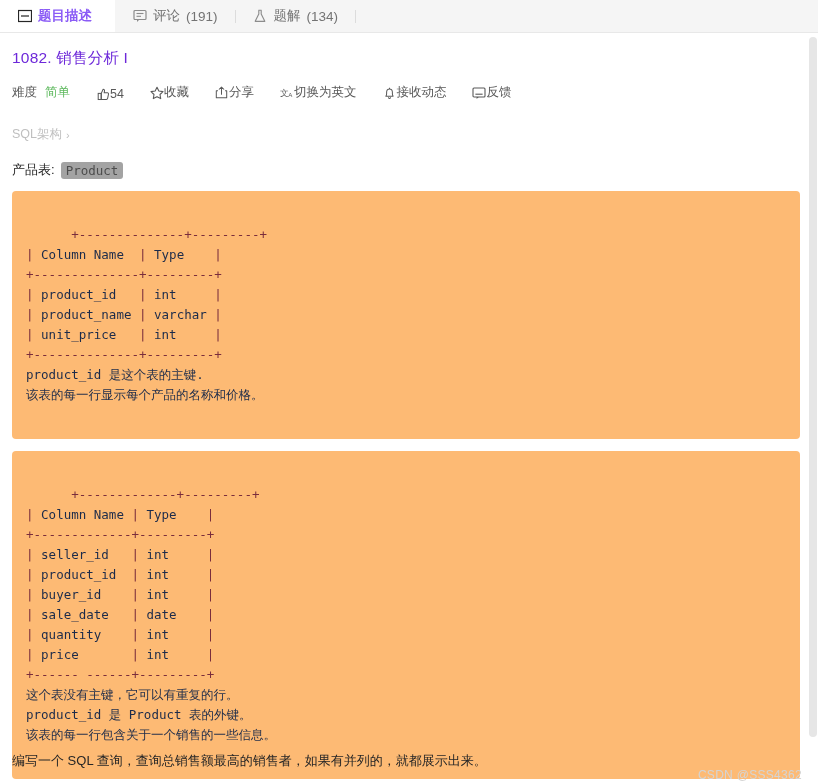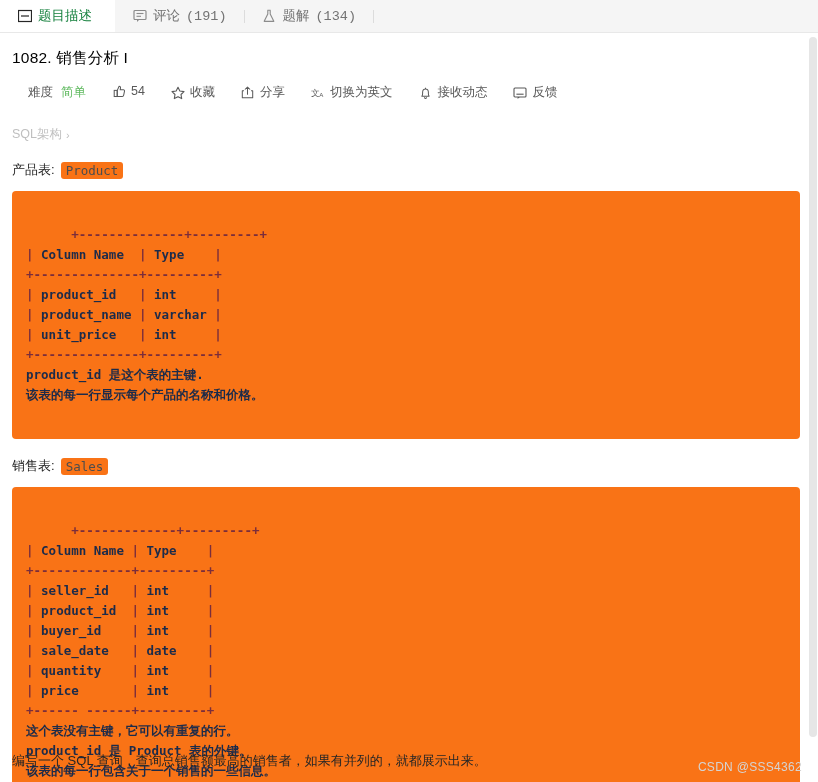--- a/index.html
+++ b/index.html
@@ -26,24 +26,24 @@
     gap: 6px;
     padding: 0 17px;
     font-size: 13.5px;
     color: #737373;
     cursor: pointer;
     position: relative;
     white-space: nowrap;
   }
   .tab.active {
     background: #ffffff;
-    color: #15803d;
-    font-weight: 400;
-  }
-  .tab .count { font-weight: 400; font-family: Liberation Mono, monospace; }
+    color: #8b5cf6;
+    font-weight: 700;
+  }
+  .tab .count { font-weight: 400; }
   .tab-sep {
     width: 1px;
     align-self: center;
     height: 13px;
     background: #dcdcdc;
   }
   .ticon { display: inline-flex; width: 15px; height: 15px; align-items: center; justify-content: center; }
   .ticon svg { display: block; }
 
   
@@ -51,40 +51,38 @@
     position: relative;
     height: 749px;
     background: #ffffff;
     padding: 0;
     overflow: hidden;
   }
   .inner { padding: 12px 18px 0 12px; }
 
   .title {
     font-size: 15.5px;
-    color: #000000;
+    color: #6d28d9;
     font-weight: 400;
     margin: 3px 0 0 0;
     letter-spacing: .2px;
   }
 
   
   .metarow {
     display: flex;
-    align-items: flex-start;
+    align-items: flex-end;
     margin-top: 15px;
     font-size: 12.5px;
     color: #595959;
     gap: 0;
-    margin-left: 16px;
   }
   .meta-item {
     display: flex;
     align-items: center;
-    gap: 5px;
     margin-right: 26px;
     cursor: pointer;
     white-space: nowrap;
   }
   .meta-item.plain { cursor: default; gap: 8px; }
   .difficulty-label { color: #595959; }
   .difficulty-value { color: #5cb85c; }
   .micon { display: inline-flex; width: 14px; height: 14px; align-items: center; justify-content: center; color: #595959; }
   .micon svg { display: block; }
 
@@ -104,56 +102,55 @@
   .tablabel {
     margin-top: 18px;
     font-size: 13px;
     color: #262626;
     display: flex;
     align-items: flex-end;
     gap: 6px;
   }
   .tablabel .code-inline {
     font-family: "DejaVu Sans Mono", "Liberation Mono", monospace;
-    background: #f97316;
+    background: #a3a3a3;
     color: #4d4d4d;
     font-size: 12.5px;
     padding: 1px 5px;
     border-radius: 3px;
   }
 
   
   .codeblock {
     margin: 12px 0 0 0;
-    background: #f97316;
+    background: #fdba74;
     border-radius: 4px;
     padding: 14px 16px 14px 14px;
     font-family: "DejaVu Sans Mono", "Liberation Mono", monospace;
     font-size: 12.5px;
     line-height: 20px;
     color: #1c2b4a;
     white-space: pre;
     overflow: hidden;
-    font-weight: bold;
   }
   .codeblock .sym { color: #7a2d3c; }
   .codeblock .note { color: #1c2b4a; }
 
   
   .question {
     position: absolute;
     left: 12px;
     bottom: 12px;
     font-size: 13px;
     color: #262626;
   }
   .watermark {
     position: absolute;
     right: 16px;
-    bottom: 8px;
+    bottom: 0;
     font-size: 12px;
     color: #d4d4d4;
     letter-spacing: .3px;
   }
 
   
   .scrollbar-track {
     position: absolute;
     top: 0; right: 0;
     width: 10px; height: 100%;
@@ -300,24 +297,20 @@
 <span class="sym">|</span><span> </span><span>C</span><span>o</span><span>l</span><span>u</span><span>m</span><span>n</span><span> </span><span>N</span><span>a</span><span>m</span><span>e</span><span> </span><span> </span><span class="sym">|</span><span> </span><span>T</span><span>y</span><span>p</span><span>e</span><span> </span><span> </span><span> </span><span> </span><span class="sym">|</span>
 <span class="sym">+</span><span class="sym">-</span><span class="sym">-</span><span class="sym">-</span><span class="sym">-</span><span class="sym">-</span><span class="sym">-</span><span class="sym">-</span><span class="sym">-</span><span class="sym">-</span><span class="sym">-</span><span class="sym">-</span><span class="sym">-</span><span class="sym">-</span><span class="sym">-</span><span class="sym">+</span><span class="sym">-</span><span class="sym">-</span><span class="sym">-</span><span class="sym">-</span><span class="sym">-</span><span class="sym">-</span><span class="sym">-</span><span class="sym">-</span><span class="sym">-</span><span class="sym">+</span>
 <span class="sym">|</span><span> </span><span>p</span><span>r</span><span>o</span><span>d</span><span>u</span><span>c</span><span>t</span><span>_</span><span>i</span><span>d</span><span> </span><span> </span><span> </span><span class="sym">|</span><span> </span><span>i</span><span>n</span><span>t</span><span> </span><span> </span><span> </span><span> </span><span> </span><span class="sym">|</span>
 <span class="sym">|</span><span> </span><span>p</span><span>r</span><span>o</span><span>d</span><span>u</span><span>c</span><span>t</span><span>_</span><span>n</span><span>a</span><span>m</span><span>e</span><span> </span><span class="sym">|</span><span> </span><span>v</span><span>a</span><span>r</span><span>c</span><span>h</span><span>a</span><span>r</span><span> </span><span class="sym">|</span>
 <span class="sym">|</span><span> </span><span>u</span><span>n</span><span>i</span><span>t</span><span>_</span><span>p</span><span>r</span><span>i</span><span>c</span><span>e</span><span> </span><span> </span><span> </span><span class="sym">|</span><span> </span><span>i</span><span>n</span><span>t</span><span> </span><span> </span><span> </span><span> </span><span> </span><span class="sym">|</span>
 <span class="sym">+</span><span class="sym">-</span><span class="sym">-</span><span class="sym">-</span><span class="sym">-</span><span class="sym">-</span><span class="sym">-</span><span class="sym">-</span><span class="sym">-</span><span class="sym">-</span><span class="sym">-</span><span class="sym">-</span><span class="sym">-</span><span class="sym">-</span><span class="sym">-</span><span class="sym">+</span><span class="sym">-</span><span class="sym">-</span><span class="sym">-</span><span class="sym">-</span><span class="sym">-</span><span class="sym">-</span><span class="sym">-</span><span class="sym">-</span><span class="sym">-</span><span class="sym">+</span>
 <span class="note">product_id 是这个表的主键.</span>
 <span class="note">该表的每一行显示每个产品的名称和价格。</span></span>
     </div>
 
-    <div class="tablabel">
-      <span>销售表:</span>
-      <span class="code-inline">Sales</span>
-    </div>
 
     <div class="codeblock">
       <span><span class="sym">+</span><span class="sym">-</span><span class="sym">-</span><span class="sym">-</span><span class="sym">-</span><span class="sym">-</span><span class="sym">-</span><span class="sym">-</span><span class="sym">-</span><span class="sym">-</span><span class="sym">-</span><span class="sym">-</span><span class="sym">-</span><span class="sym">-</span><span class="sym">+</span><span class="sym">-</span><span class="sym">-</span><span class="sym">-</span><span class="sym">-</span><span class="sym">-</span><span class="sym">-</span><span class="sym">-</span><span class="sym">-</span><span class="sym">-</span><span class="sym">+</span>
 <span class="sym">|</span><span> </span><span>C</span><span>o</span><span>l</span><span>u</span><span>m</span><span>n</span><span> </span><span>N</span><span>a</span><span>m</span><span>e</span><span> </span><span class="sym">|</span><span> </span><span>T</span><span>y</span><span>p</span><span>e</span><span> </span><span> </span><span> </span><span> </span><span class="sym">|</span>
 <span class="sym">+</span><span class="sym">-</span><span class="sym">-</span><span class="sym">-</span><span class="sym">-</span><span class="sym">-</span><span class="sym">-</span><span class="sym">-</span><span class="sym">-</span><span class="sym">-</span><span class="sym">-</span><span class="sym">-</span><span class="sym">-</span><span class="sym">-</span><span class="sym">+</span><span class="sym">-</span><span class="sym">-</span><span class="sym">-</span><span class="sym">-</span><span class="sym">-</span><span class="sym">-</span><span class="sym">-</span><span class="sym">-</span><span class="sym">-</span><span class="sym">+</span>
 <span class="sym">|</span><span> </span><span>s</span><span>e</span><span>l</span><span>l</span><span>e</span><span>r</span><span>_</span><span>i</span><span>d</span><span> </span><span> </span><span> </span><span class="sym">|</span><span> </span><span>i</span><span>n</span><span>t</span><span> </span><span> </span><span> </span><span> </span><span> </span><span class="sym">|</span>
 <span class="sym">|</span><span> </span><span>p</span><span>r</span><span>o</span><span>d</span><span>u</span><span>c</span><span>t</span><span>_</span><span>i</span><span>d</span><span> </span><span> </span><span class="sym">|</span><span> </span><span>i</span><span>n</span><span>t</span><span> </span><span> </span><span> </span><span> </span><span> </span><span class="sym">|</span>
 <span class="sym">|</span><span> </span><span>b</span><span>u</span><span>y</span><span>e</span><span>r</span><span>_</span><span>i</span><span>d</span><span> </span><span> </span><span> </span><span> </span><span class="sym">|</span><span> </span><span>i</span><span>n</span><span>t</span><span> </span><span> </span><span> </span><span> </span><span> </span><span class="sym">|</span>
 <span class="sym">|</span><span> </span><span>s</span><span>a</span><span>l</span><span>e</span><span>_</span><span>d</span><span>a</span><span>t</span><span>e</span><span> </span><span> </span><span> </span><span class="sym">|</span><span> </span><span>d</span><span>a</span><span>t</span><span>e</span><span> </span><span> </span><span> </span><span> </span><span class="sym">|</span>
 <span class="sym">|</span><span> </span><span>q</span><span>u</span><span>a</span><span>n</span><span>t</span><span>i</span><span>t</span><span>y</span><span> </span><span> </span><span> </span><span> </span><span class="sym">|</span><span> </span><span>i</span><span>n</span><span>t</span><span> </span><span> </span><span> </span><span> </span><span> </span><span class="sym">|</span>

